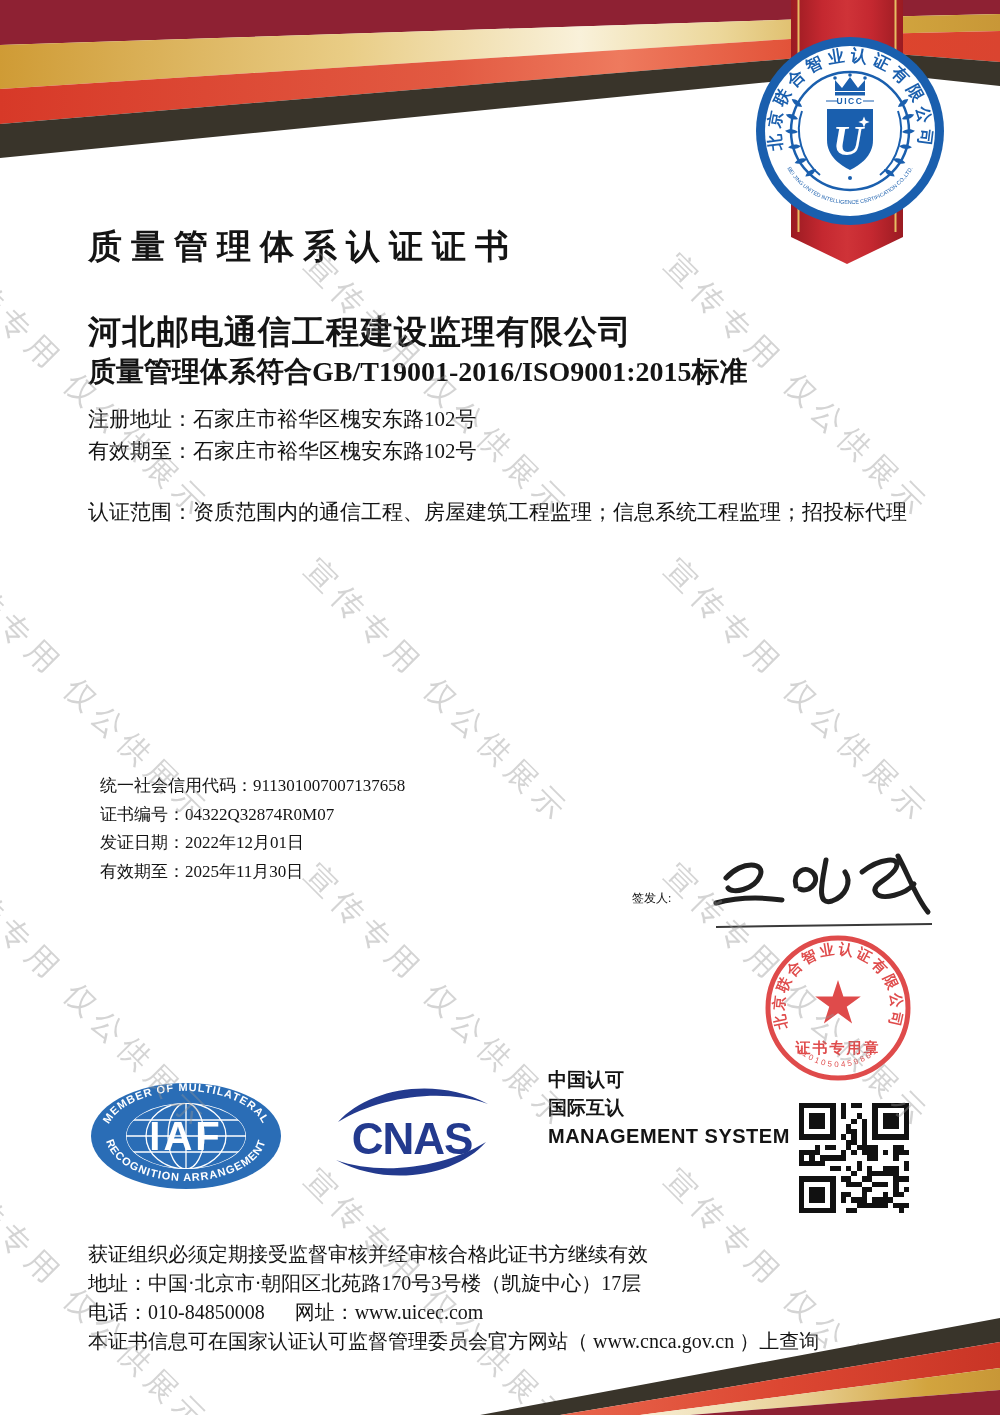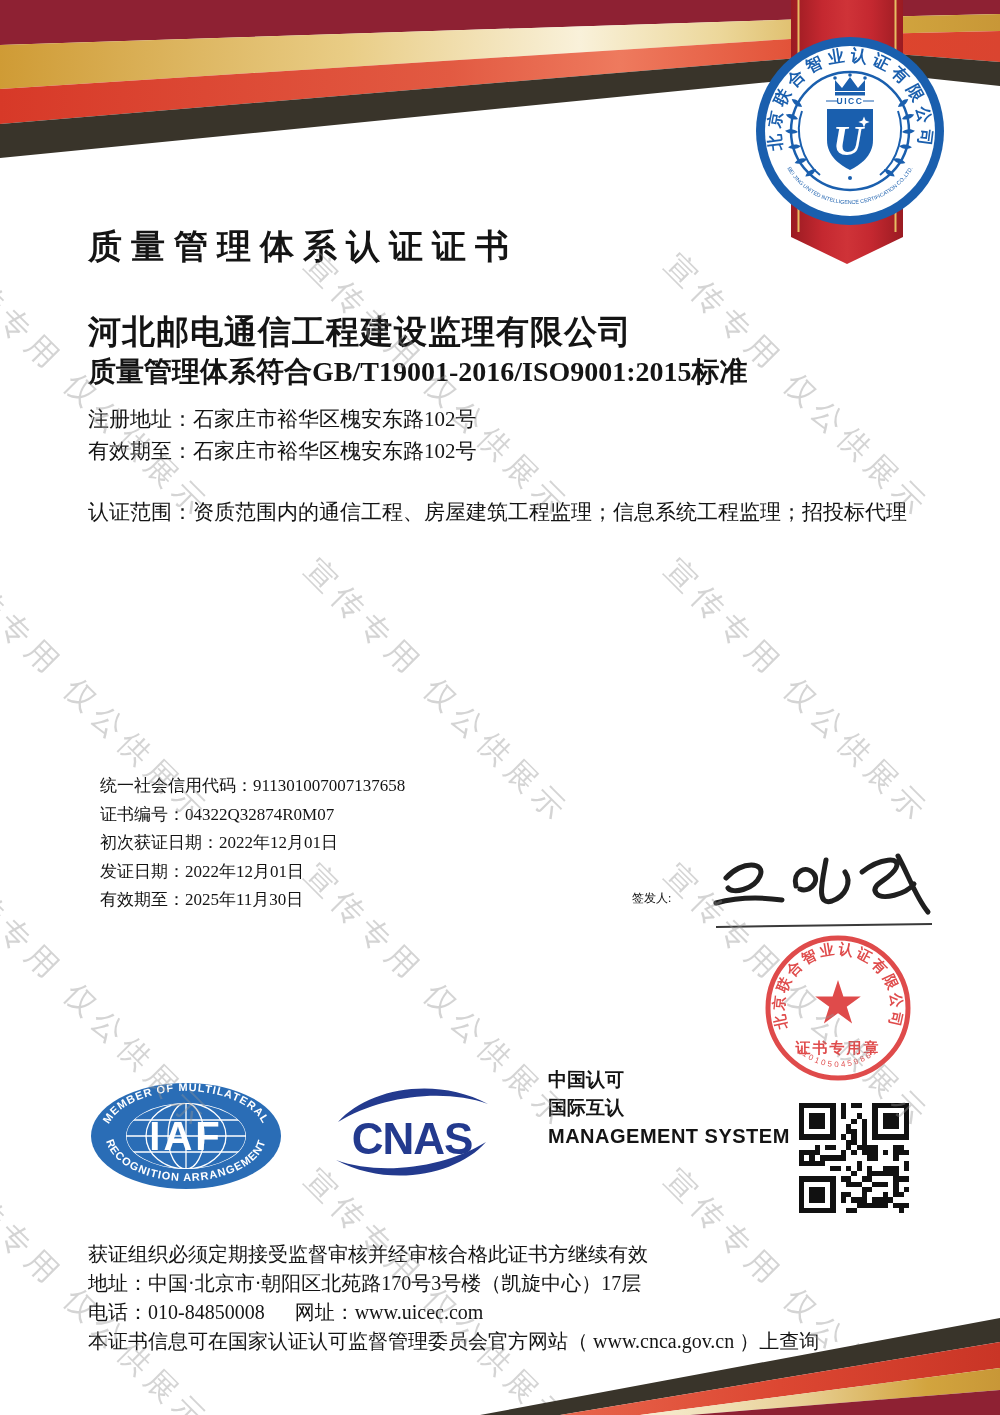--- a/index.html
+++ b/index.html
@@ -150,21 +150,20 @@
     <div><span>有效期至：</span><span>石家庄市裕华区槐安东路102号</span></div>
   </div>
 
   <div class="abs content scope">
     <span>认证范围：</span><span>资质范围内的通信工程、房屋建筑工程监理；信息系统工程监理；招投标代理</span>
   </div>
 
   <div class="abs content details">
     <div><span>统一社会信用代码：</span><span>911301007007137658</span></div>
     <div><span>证书编号：</span><span>04322Q32874R0M07</span></div>
-    <div><span>初次获证日期：</span><span>2022年12月01日</span></div>
     <div><span>发证日期：</span><span>2022年12月01日</span></div>
     <div><span>有效期至：</span><span>2025年11月30日</span></div>
   </div>
 
   <div class="abs content signer">签发人:</div>
   <div class="abs sig-name">孟咏歌</div>
 
   <svg class="abs sig-svg" width="240" height="84" viewBox="700 848 240 84">
     <g stroke="#1f1f1f" stroke-width="5" fill="none" stroke-linecap="round" stroke-linejoin="round">
       <path d="M726,878 C742,860 766,862 760,876 C754,890 732,894 728,888 M716,903 C742,896 768,898 782,900"></path>

